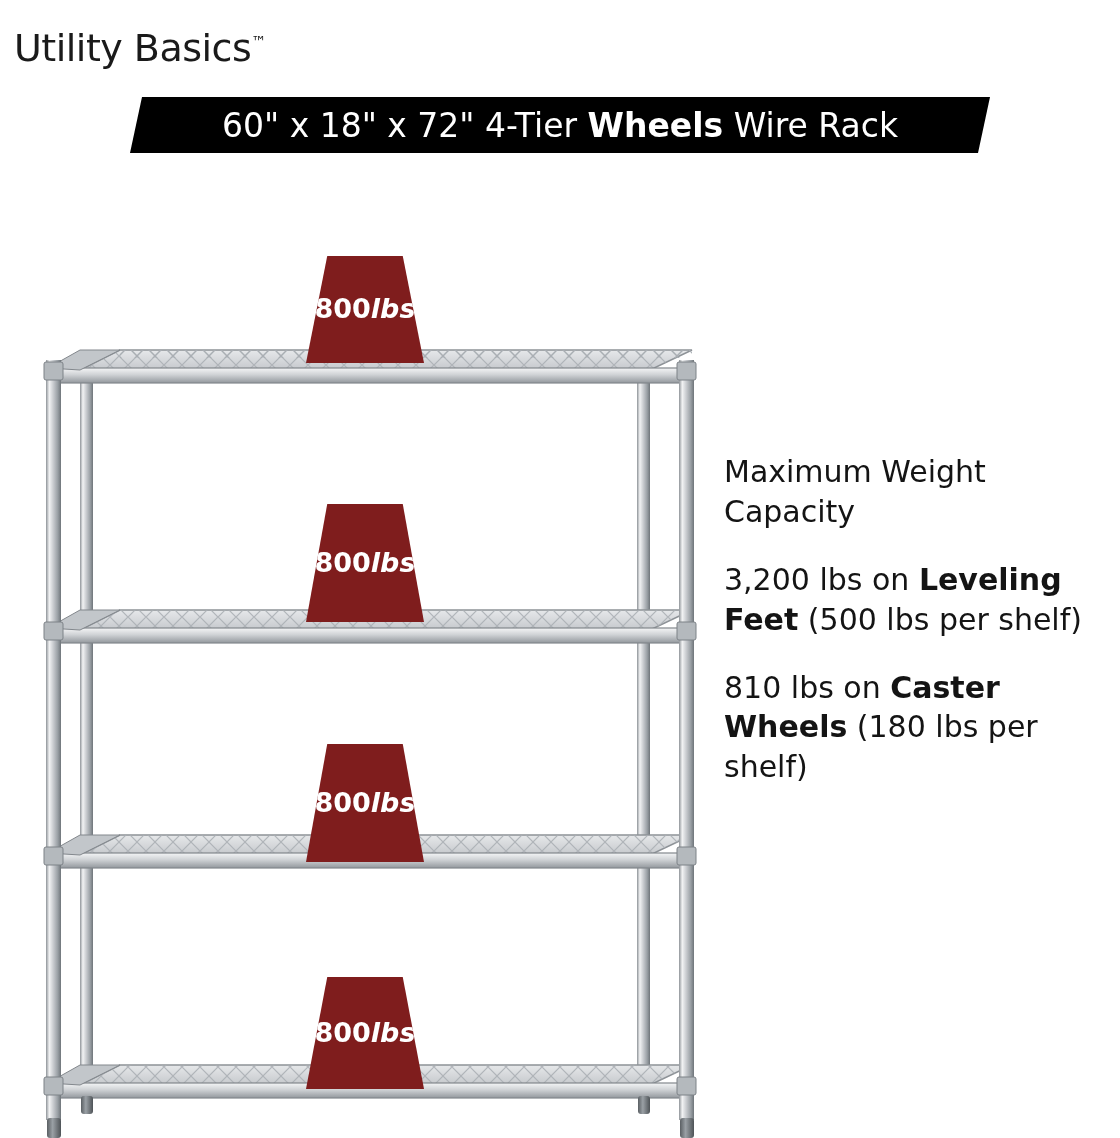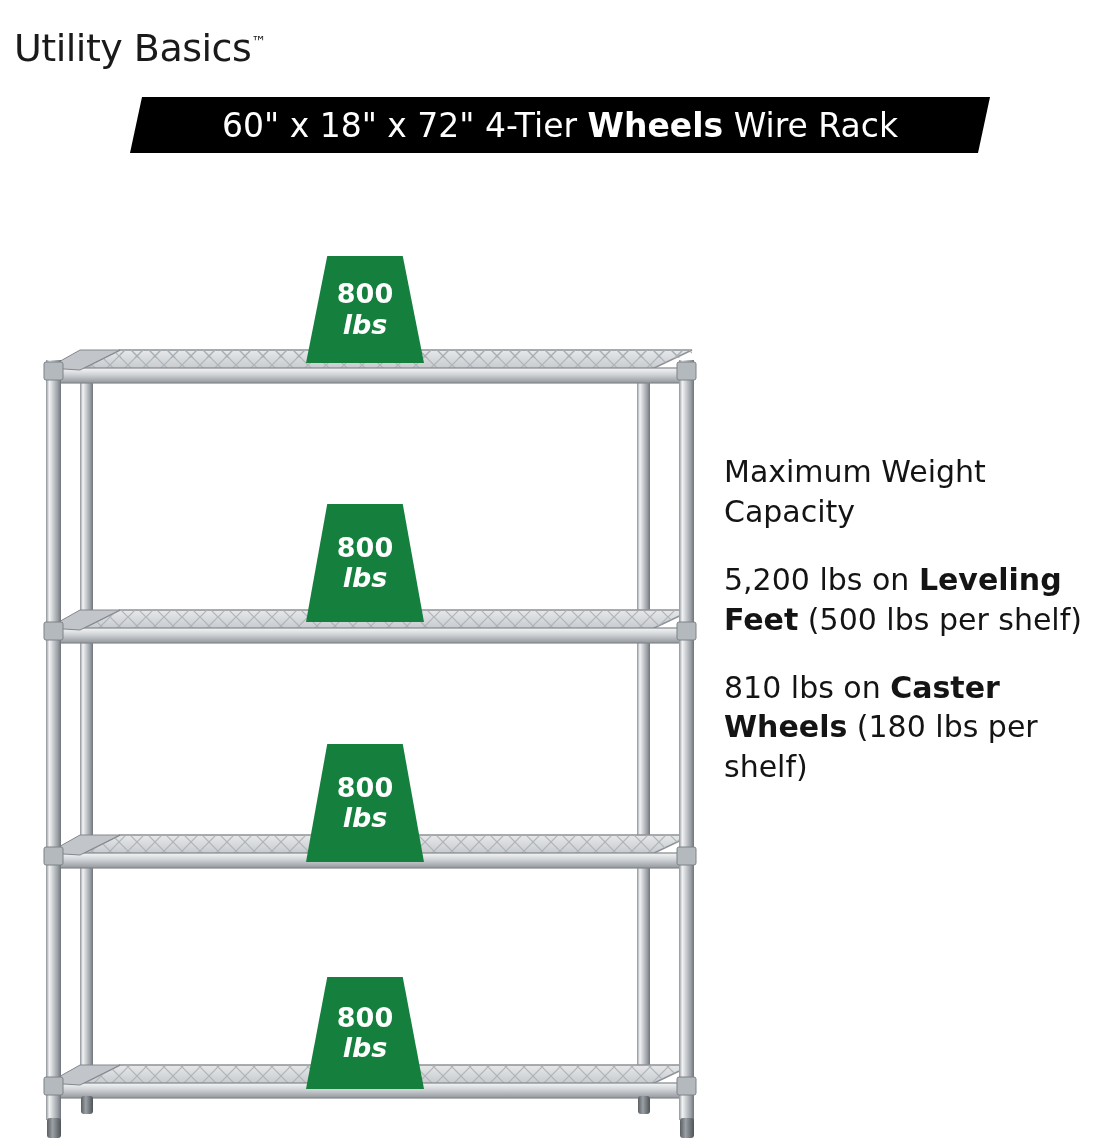--- a/index.html
+++ b/index.html
@@ -68,25 +68,25 @@
     height: 910px;
   }
   .product svg {
     display: block;
   }
 
   
   .tag {
     position: absolute;
     color: #ffffff;
-    background: #15803d;
+    background: #7f1d1d;
     -webkit-clip-path: polygon(18% 0, 82% 0, 100% 100%, 0 100%);
     clip-path: polygon(18% 0, 82% 0, 100% 100%, 0 100%);
     display: flex;
-    flex-direction: column;
+    flex-direction: row;
     align-items: center;
     justify-content: center;
     line-height: 1.12;
     font-weight: 700;
     font-size: 27px;
   }
   .tag .num { display: block; }
   .tag .unit { display: block; font-style: italic; }
 
   .tag-1 { left: 306px; top: 256px; width: 118px; height: 107px; }
@@ -213,15 +213,15 @@
   <span class="num">800</span>
   <span class="unit">lbs</span>
 </div>
 <div class="tag tag-4">
   <span class="num">800</span>
   <span class="unit">lbs</span>
 </div>
 
 <div class="copy">
   <p>Maximum Weight Capacity</p>
-  <p><span>5,200 lbs on </span><b>Leveling Feet</b><span> (500 lbs per shelf)</span></p>
+  <p><span>3,200 lbs on </span><b>Leveling Feet</b><span> (500 lbs per shelf)</span></p>
   <p><span>810 lbs on </span><b>Caster Wheels</b><span> (180 lbs per shelf)</span></p>
 </div>
 
 </body></html>

